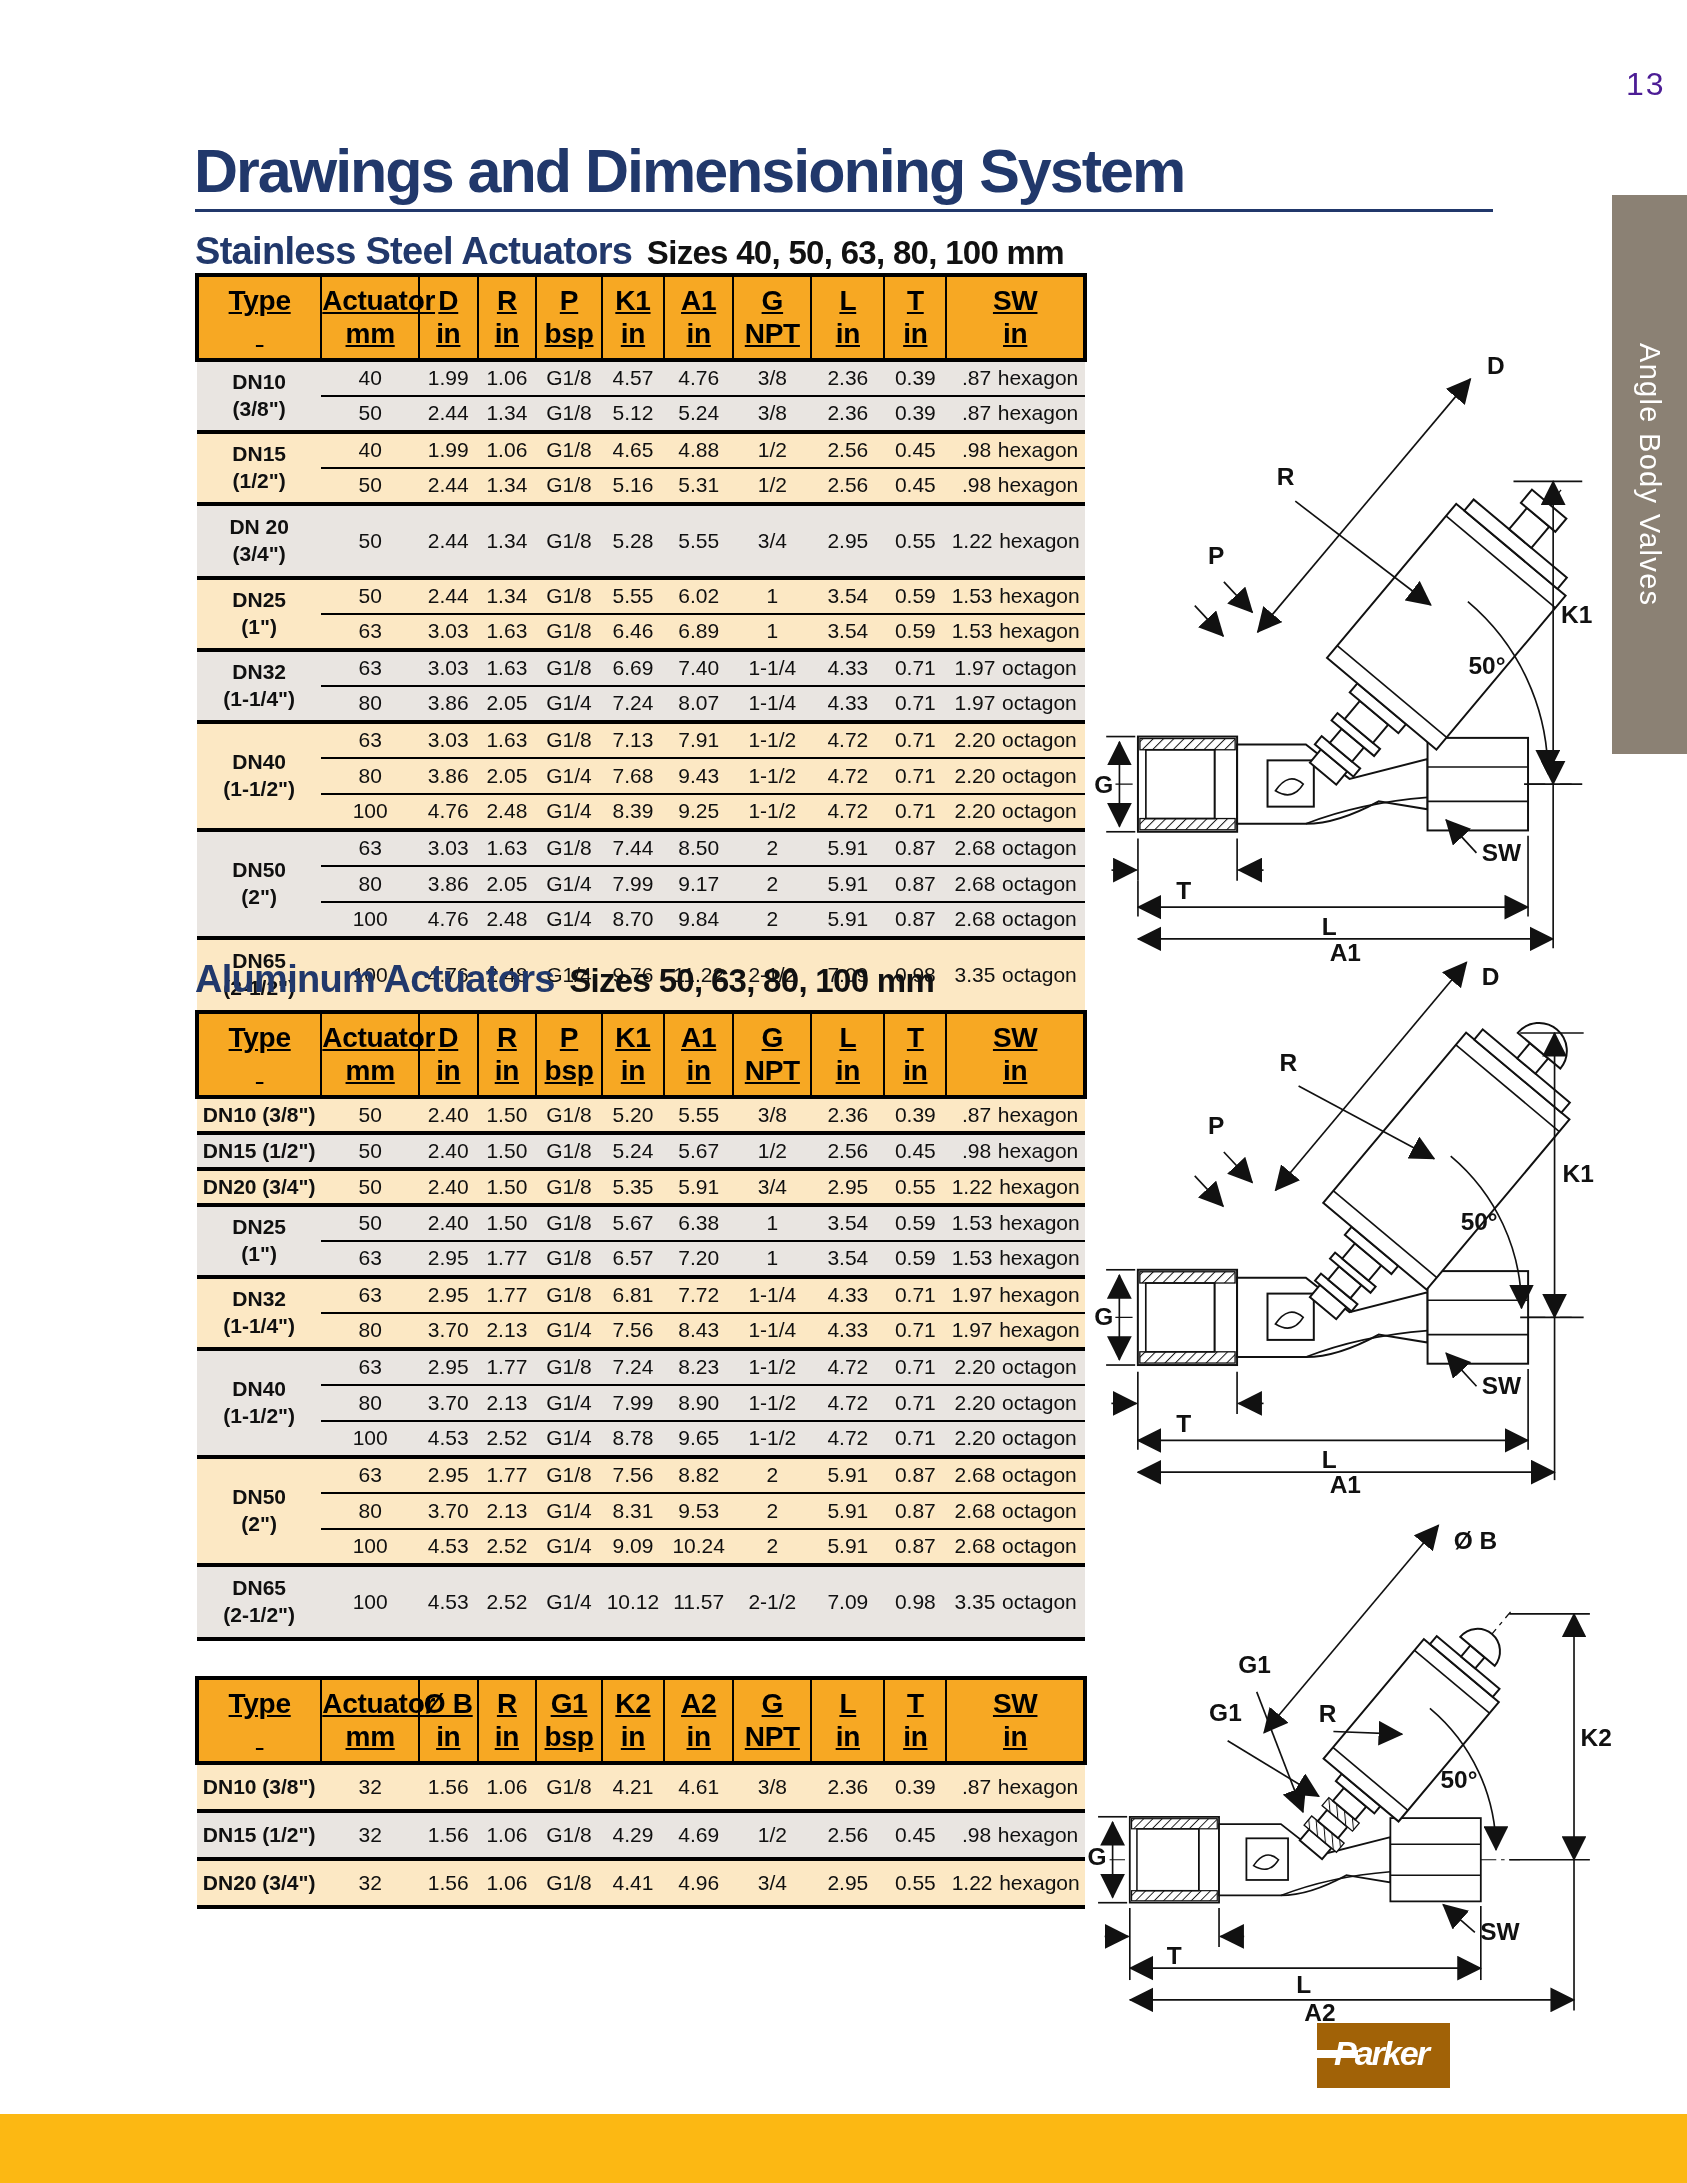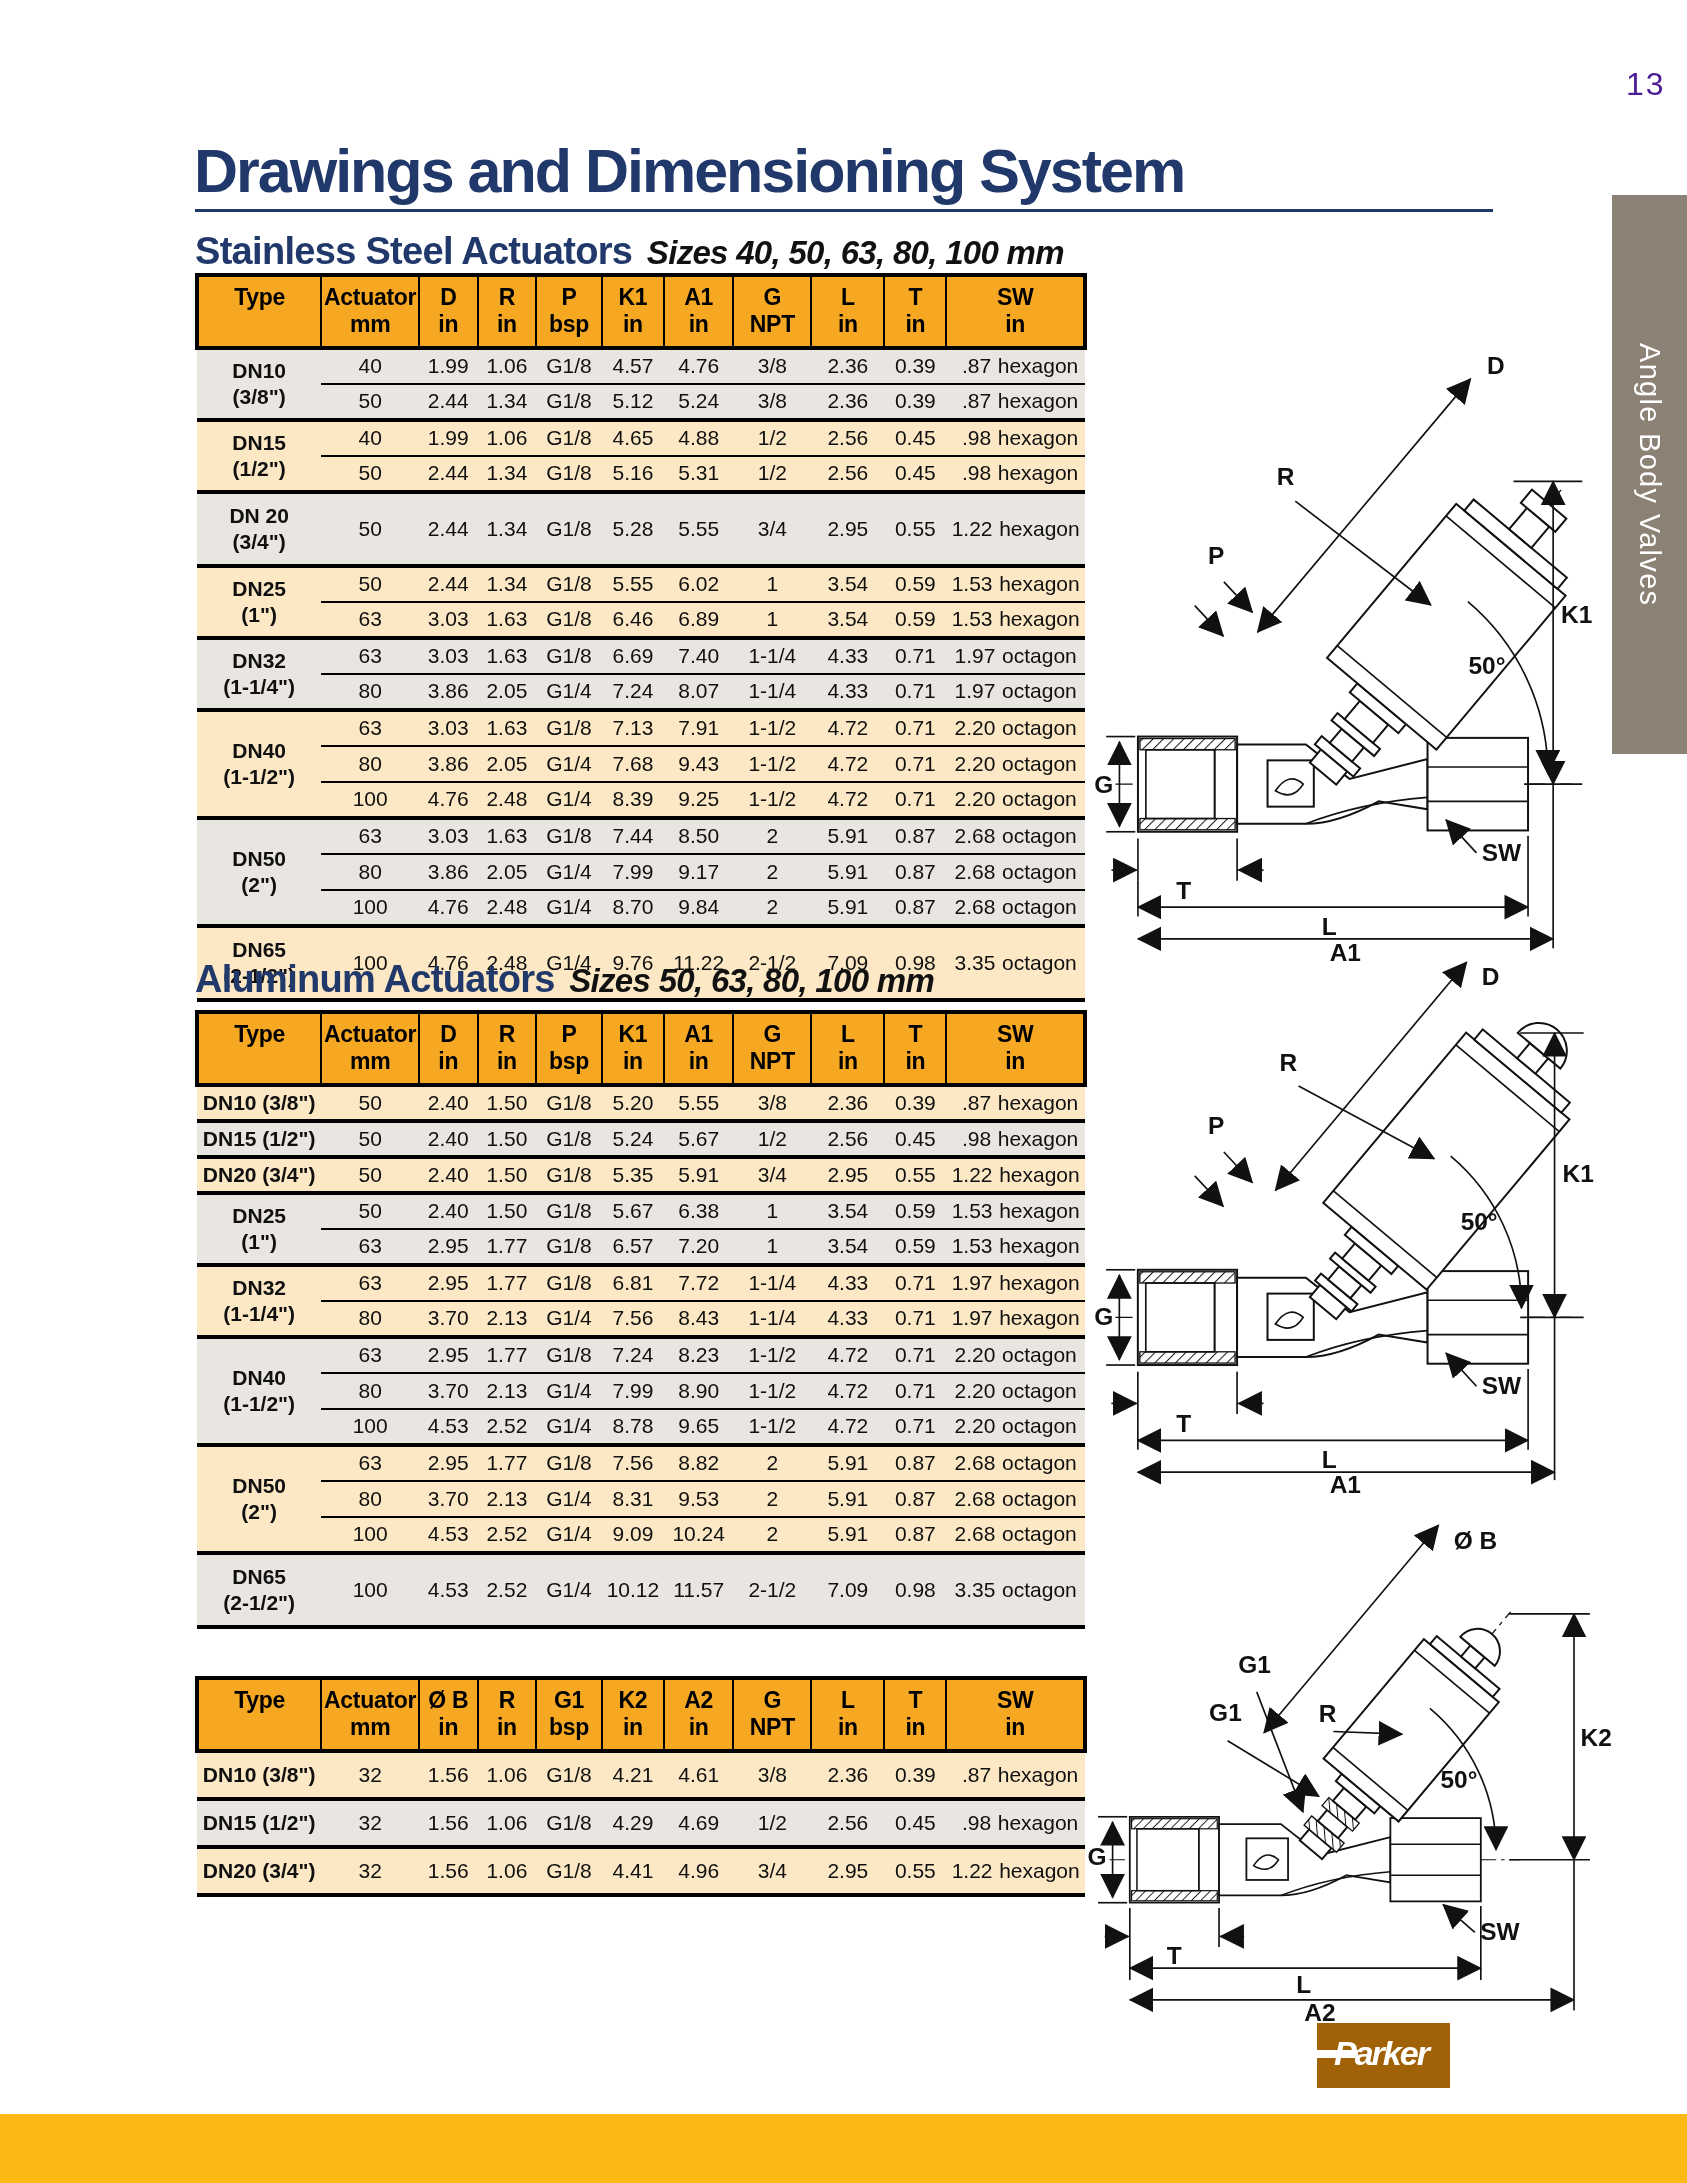--- a/index.html
+++ b/index.html
@@ -11,30 +11,30 @@
   body{font-family:"Liberation Sans",sans-serif;}
   #page{position:relative;width:1687px;height:2183px;background:#fff;overflow:hidden;}
 
   #pagenum{position:absolute;left:1626px;top:66px;font-size:32px;color:#4c1d95;letter-spacing:2px;}
   #title{position:absolute;left:194px;top:136px;font-size:61px;font-weight:bold;color:var(--navy);letter-spacing:-2px;white-space:nowrap;}
   #rule{position:absolute;left:195px;top:209px;width:1298px;height:3.3px;background:var(--navy);}
 
   .sechead{position:absolute;left:195px;white-space:nowrap;}
   #sh1{top:230px;} #sh2{top:958px;} #sh3{top:1622px;}
   .h2{font-size:38px;font-weight:bold;color:var(--navy);letter-spacing:-0.7px;}
-  .h2s{font-size:33px;font-weight:bold;color:#111;margin-left:14.6px;letter-spacing:-0.7px;font-style:italic;}
+  .h2s{font-size:33px;font-weight:bold;color:#111;margin-left:14.6px;letter-spacing:-0.7px;}
 
   #sidetab{position:absolute;left:1612px;top:195px;width:75px;height:559px;background:var(--side);display:flex;align-items:center;justify-content:center;}
   #sidetab span{writing-mode:vertical-rl;color:#fff;font-size:29px;letter-spacing:1.3px;white-space:nowrap;}
 
   .tablewrap{position:absolute;left:195px;width:892px;}
   #tw1{top:273px;} #tw2{top:1010px;} #tw3{top:1676px;}
   .tablewrap table{border-collapse:collapse;width:100%;table-layout:fixed;}
-  .tablewrap thead th{background:var(--hdr);font-size:23px;font-weight:bold;color:#000;
-    padding:6.6px 0 8px;line-height:1.18;border-top:4.6px solid #000;border-bottom:4px solid #000;border-left:2.6px solid #000;letter-spacing:-0.3px;}
+  .tablewrap thead th{background:var(--hdr);font-size:28px;font-weight:bold;color:#000;
+    padding:6.6px 0 8px;line-height:1.18;border-top:4.6px solid #000;border-bottom:4px solid #000;border-left:2.6px solid #000;letter-spacing:-0.3px;text-decoration:underline;}
   .tablewrap thead th:first-child{border-left:4.6px solid #000;}
   .tablewrap thead th:last-child{border-right:4.6px solid #000;}
   .tablewrap tbody td{text-align:center;font-size:21px;color:#101010;height:36px;padding:0;}
   .tablewrap tbody td.type{font-weight:bold;line-height:1.25;border-bottom:4.6px solid #000;}
   tr.gray td{background:var(--gray);} tr.cream td{background:var(--cream);}
   td.sub{border-bottom:2.6px solid #000;} td.gb{border-bottom:4.6px solid #000;}
   tr.tall td{height:74px;}
   .t3 tbody td{height:48px;}
   .swn{display:inline-block;min-width:38px;text-align:right;margin-right:6.6px;}
   .sws{display:inline-block;text-align:right;}

